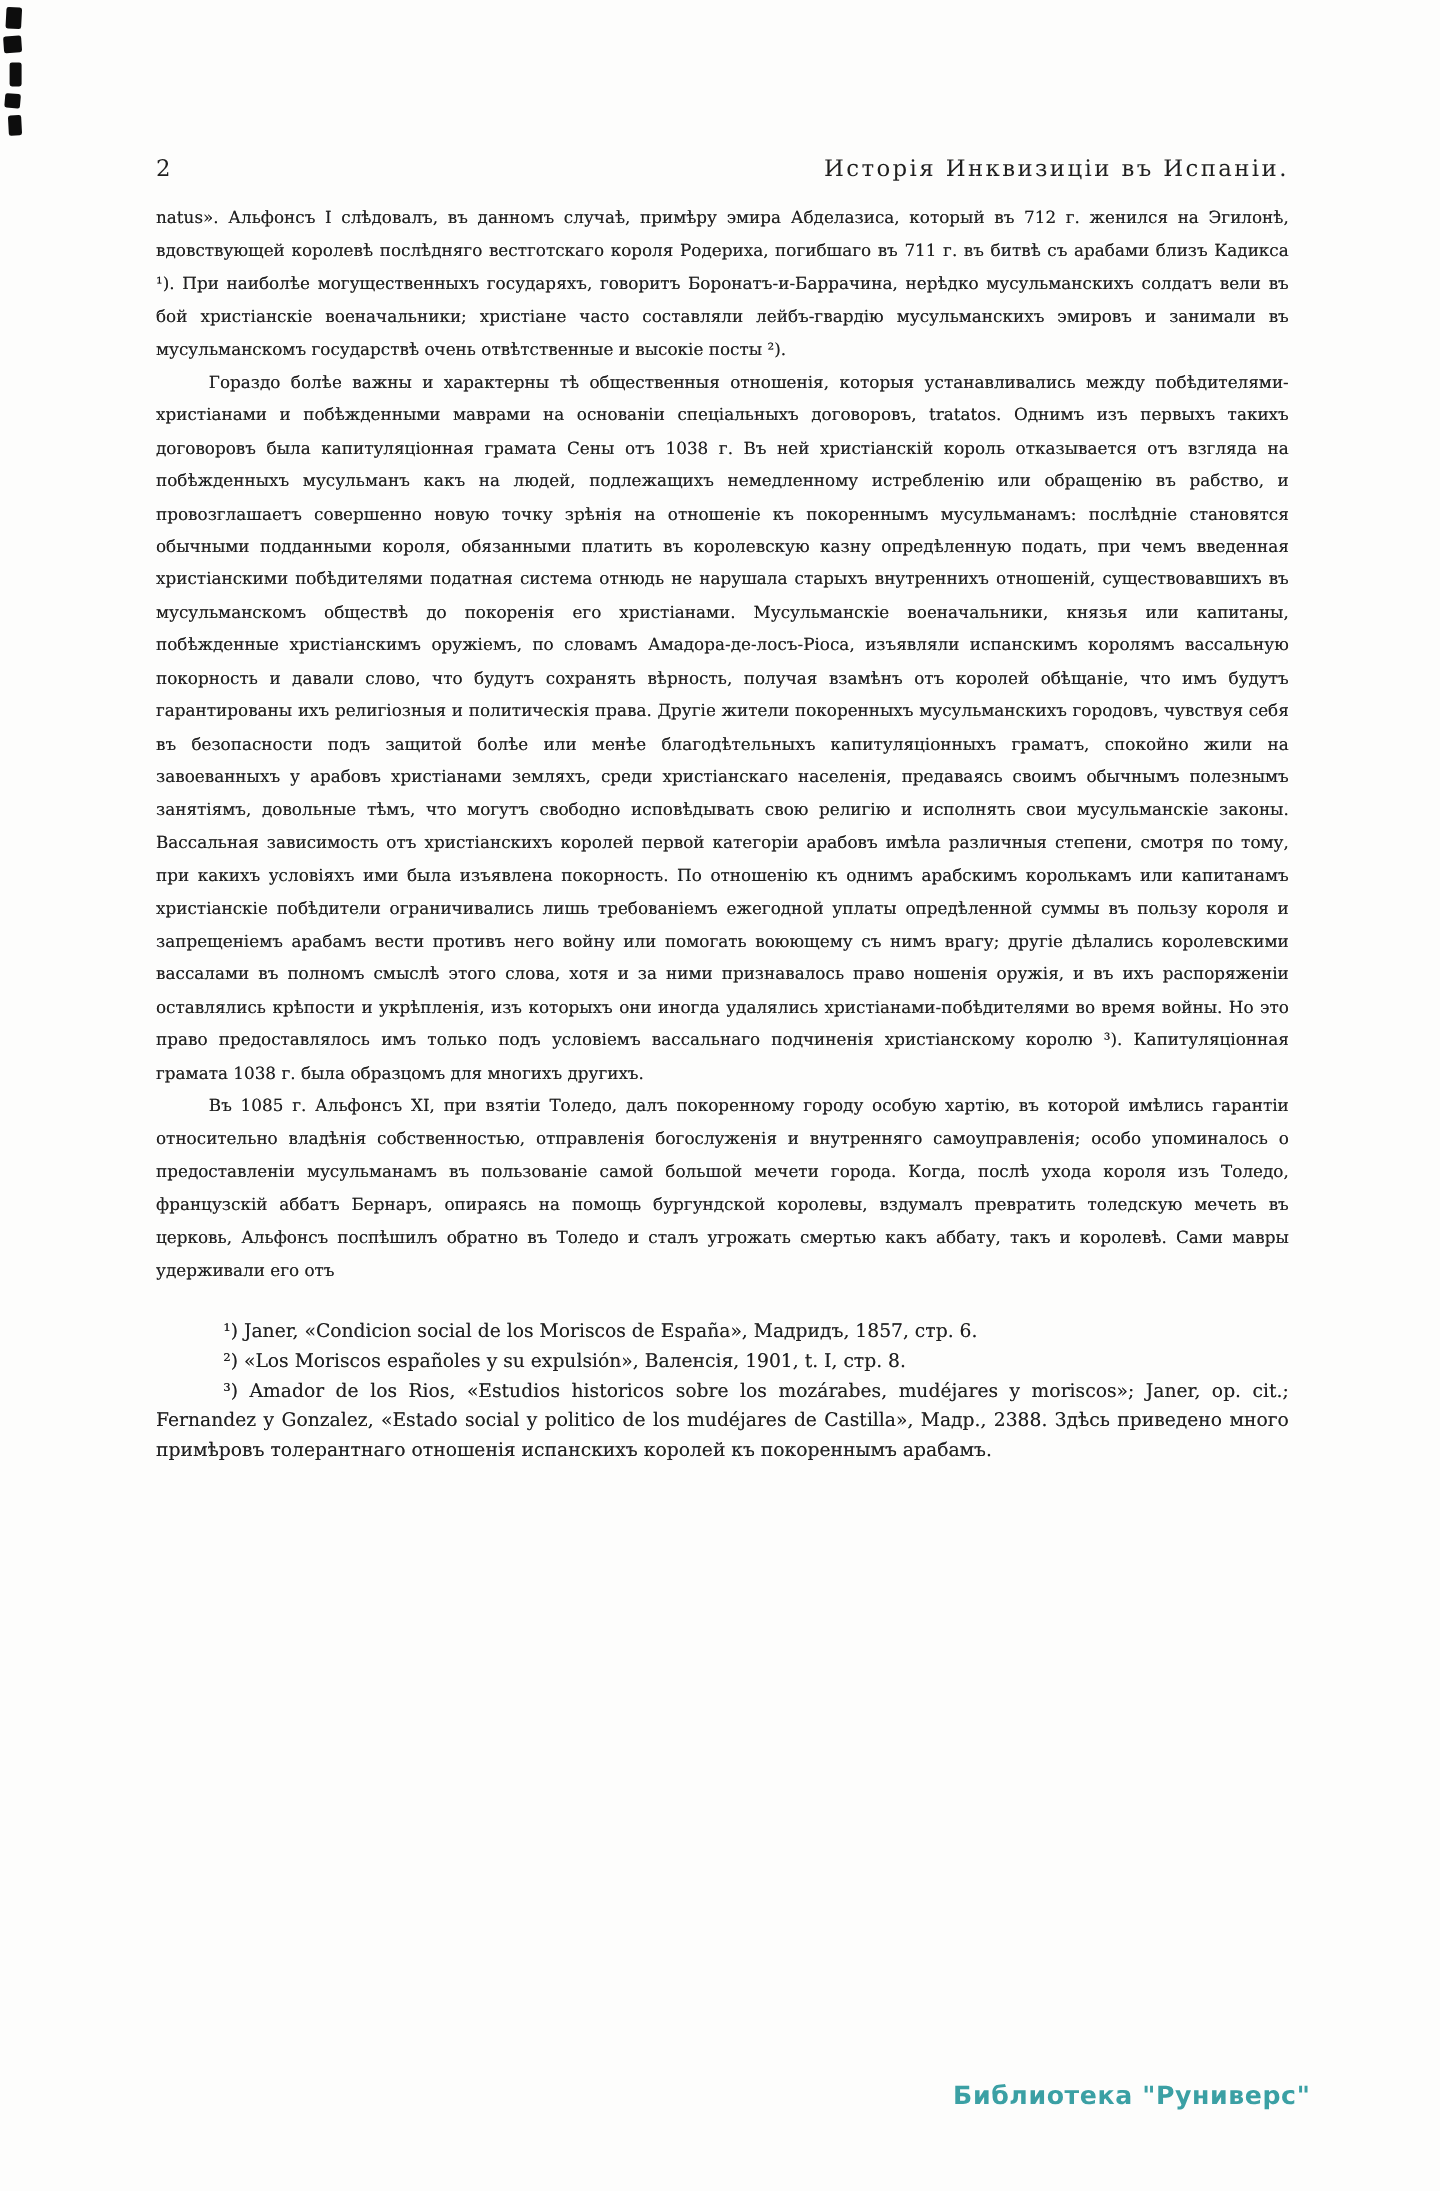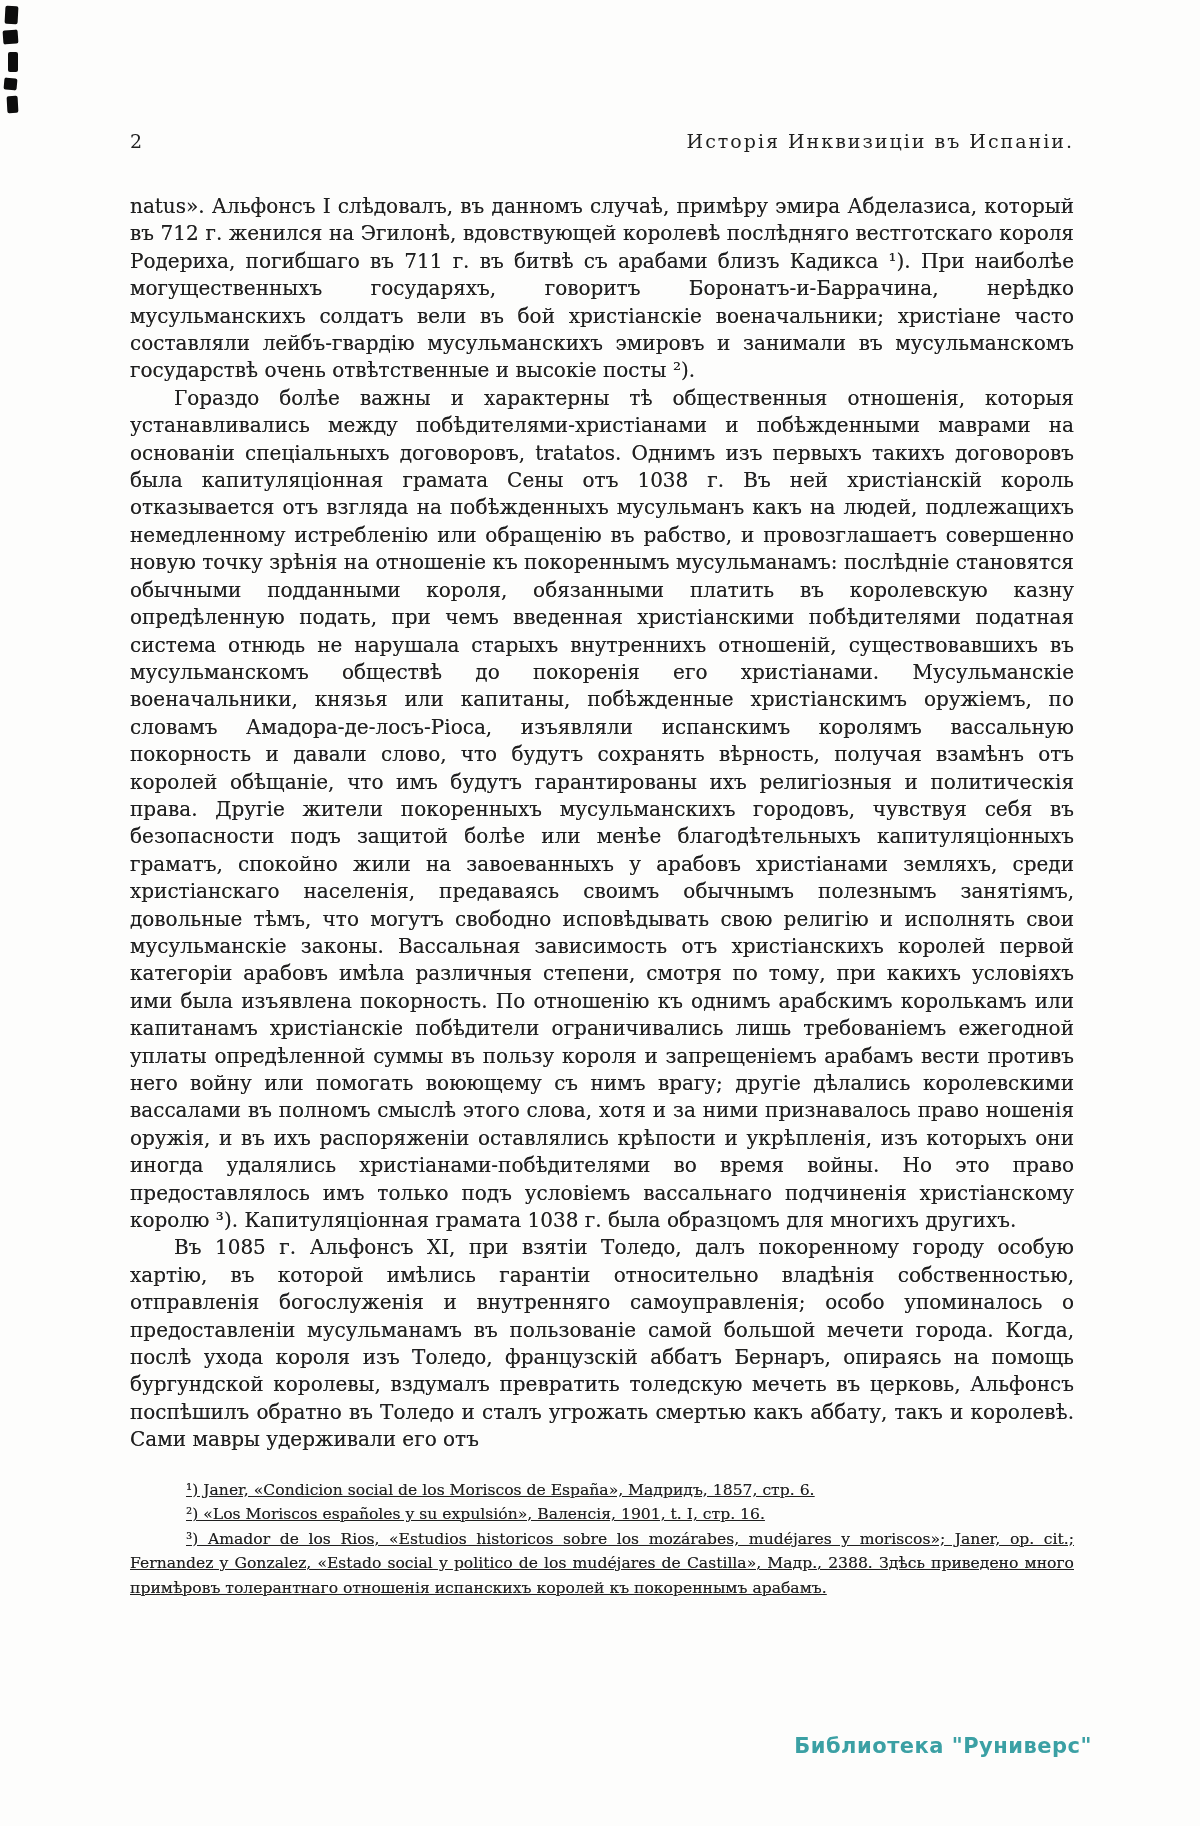--- a/index.html
+++ b/index.html
@@ -44,44 +44,43 @@
     top: 0;
     font-size: 19px;
   }
   .page-header {
     display: block;
     text-align: right;
     font-size: 19px;
     letter-spacing: 2px;
   }
   .body-text {
-    margin-top: 37px;
+    margin-top: 13px;
     text-align: justify;
-    font-size: 20px;
+    font-size: 14px;
     line-height: 27.4px;
     text-shadow: 0 0 0.4px rgba(0,0,0,0.55);
   }
   .body-text p {
     margin: 0;
     text-indent: 44px;
   }
   .body-text p.no-indent {
     text-indent: 0;
   }
   .footnotes {
     margin-top: 24px;
     text-align: justify;
     font-size: 15.6px;
     line-height: 24.6px;
     text-shadow: 0 0 0.4px rgba(0,0,0,0.5);
   }
   .footnotes p {
     margin: 0;
     text-indent: 56px;
-    text-decoration: underline;
   }
   .watermark {
     position: absolute;
     right: 108px;
     bottom: 68px;
     font-family: "DejaVu Sans", sans-serif;
     font-weight: bold;
     font-size: 21px;
     letter-spacing: 0.5px;
   }
@@ -107,21 +106,21 @@
     </div>
 
     <div class="body-text">
       <p class="no-indent">natus». Альфонсъ I слѣдовалъ, въ данномъ случаѣ, примѣру эмира Абделазиса, который въ 712 г. женился на Эгилонѣ, вдовствующей королевѣ послѣдняго вестготскаго короля Родериха, погибшаго въ 711 г. въ битвѣ съ арабами близъ Кадикса ¹). При наиболѣе могущественныхъ государяхъ, говоритъ Боронатъ-и-Баррачина, нерѣдко мусульманскихъ солдатъ вели въ бой христіанскіе военачальники; христіане часто составляли лейбъ-гвардію мусульманскихъ эмировъ и занимали въ мусульманскомъ государствѣ очень отвѣтственные и высокіе посты ²).</p>
       <p>Гораздо болѣе важны и характерны тѣ общественныя отношенія, которыя устанавливались между побѣдителями-христіанами и побѣжденными маврами на основаніи спеціальныхъ договоровъ, tratatos. Однимъ изъ первыхъ такихъ договоровъ была капитуляціонная грамата Сены отъ 1038 г. Въ ней христіанскій король отказывается отъ взгляда на побѣжденныхъ мусульманъ какъ на людей, подлежащихъ немедленному истребленію или обращенію въ рабство, и провозглашаетъ совершенно новую точку зрѣнія на отношеніе къ покореннымъ мусульманамъ: послѣдніе становятся обычными подданными короля, обязанными платить въ королевскую казну опредѣленную подать, при чемъ введенная христіанскими побѣдителями податная система отнюдь не нарушала старыхъ внутреннихъ отношеній, существовавшихъ въ мусульманскомъ обществѣ до покоренія его христіанами. Мусульманскіе военачальники, князья или капитаны, побѣжденные христіанскимъ оружіемъ, по словамъ Амадора-де-лосъ-Ріоса, изъявляли испанскимъ королямъ вассальную покорность и давали слово, что будутъ сохранять вѣрность, получая взамѣнъ отъ королей обѣщаніе, что имъ будутъ гарантированы ихъ религіозныя и политическія права. Другіе жители покоренныхъ мусульманскихъ городовъ, чувствуя себя въ безопасности подъ защитой болѣе или менѣе благодѣтельныхъ капитуляціонныхъ граматъ, спокойно жили на завоеванныхъ у арабовъ христіанами земляхъ, среди христіанскаго населенія, предаваясь своимъ обычнымъ полезнымъ занятіямъ, довольные тѣмъ, что могутъ свободно исповѣдывать свою религію и исполнять свои мусульманскіе законы. Вассальная зависимость отъ христіанскихъ королей первой категоріи арабовъ имѣла различныя степени, смотря по тому, при какихъ условіяхъ ими была изъявлена покорность. По отношенію къ однимъ арабскимъ королькамъ или капитанамъ христіанскіе побѣдители ограничивались лишь требованіемъ ежегодной уплаты опредѣленной суммы въ пользу короля и запрещеніемъ арабамъ вести противъ него войну или помогать воюющему съ нимъ врагу; другіе дѣлались королевскими вассалами въ полномъ смыслѣ этого слова, хотя и за ними признавалось право ношенія оружія, и въ ихъ распоряженіи оставлялись крѣпости и укрѣпленія, изъ которыхъ они иногда удалялись христіанами-побѣдителями во время войны. Но это право предоставлялось имъ только подъ условіемъ вассальнаго подчиненія христіанскому королю ³). Капитуляціонная грамата 1038 г. была образцомъ для многихъ другихъ.</p>
       <p>Въ 1085 г. Альфонсъ XI, при взятіи Толедо, далъ покоренному городу особую хартію, въ которой имѣлись гарантіи относительно владѣнія собственностью, отправленія богослуженія и внутренняго самоуправленія; особо упоминалось о предоставленіи мусульманамъ въ пользованіе самой большой мечети города. Когда, послѣ ухода короля изъ Толедо, французскій аббатъ Бернаръ, опираясь на помощь бургундской королевы, вздумалъ превратить толедскую мечеть въ церковь, Альфонсъ поспѣшилъ обратно въ Толедо и сталъ угрожать смертью какъ аббату, такъ и королевѣ. Сами мавры удерживали его отъ</p>
     </div>
 
     <div class="footnotes">
       <p>¹) Janer, «Condicion social de los Moriscos de España», Мадридъ, 1857, стр. 6.</p>
-      <p>²) «Los Moriscos españoles y su expulsión», Валенсія, 1901, t. I, стр. 16.</p>
+      <p>²) «Los Moriscos españoles y su expulsión», Валенсія, 1901, t. I, стр. 8.</p>
       <p>³) Amador de los Rios, «Estudios historicos sobre los mozárabes, mudéjares y moriscos»; Janer, op. cit.; Fernandez y Gonzalez, «Estado social y politico de los mudéjares de Castilla», Мадр., 2388. Здѣсь приведено много примѣровъ толерантнаго отношенія испанскихъ королей къ покореннымъ арабамъ.</p>
     </div>
 
   </div>
 
   <div class="watermark" style="color: rgb(59, 160, 164);">Библиотека "Руниверс"</div>
 
 </div>
 
 </body></html>

